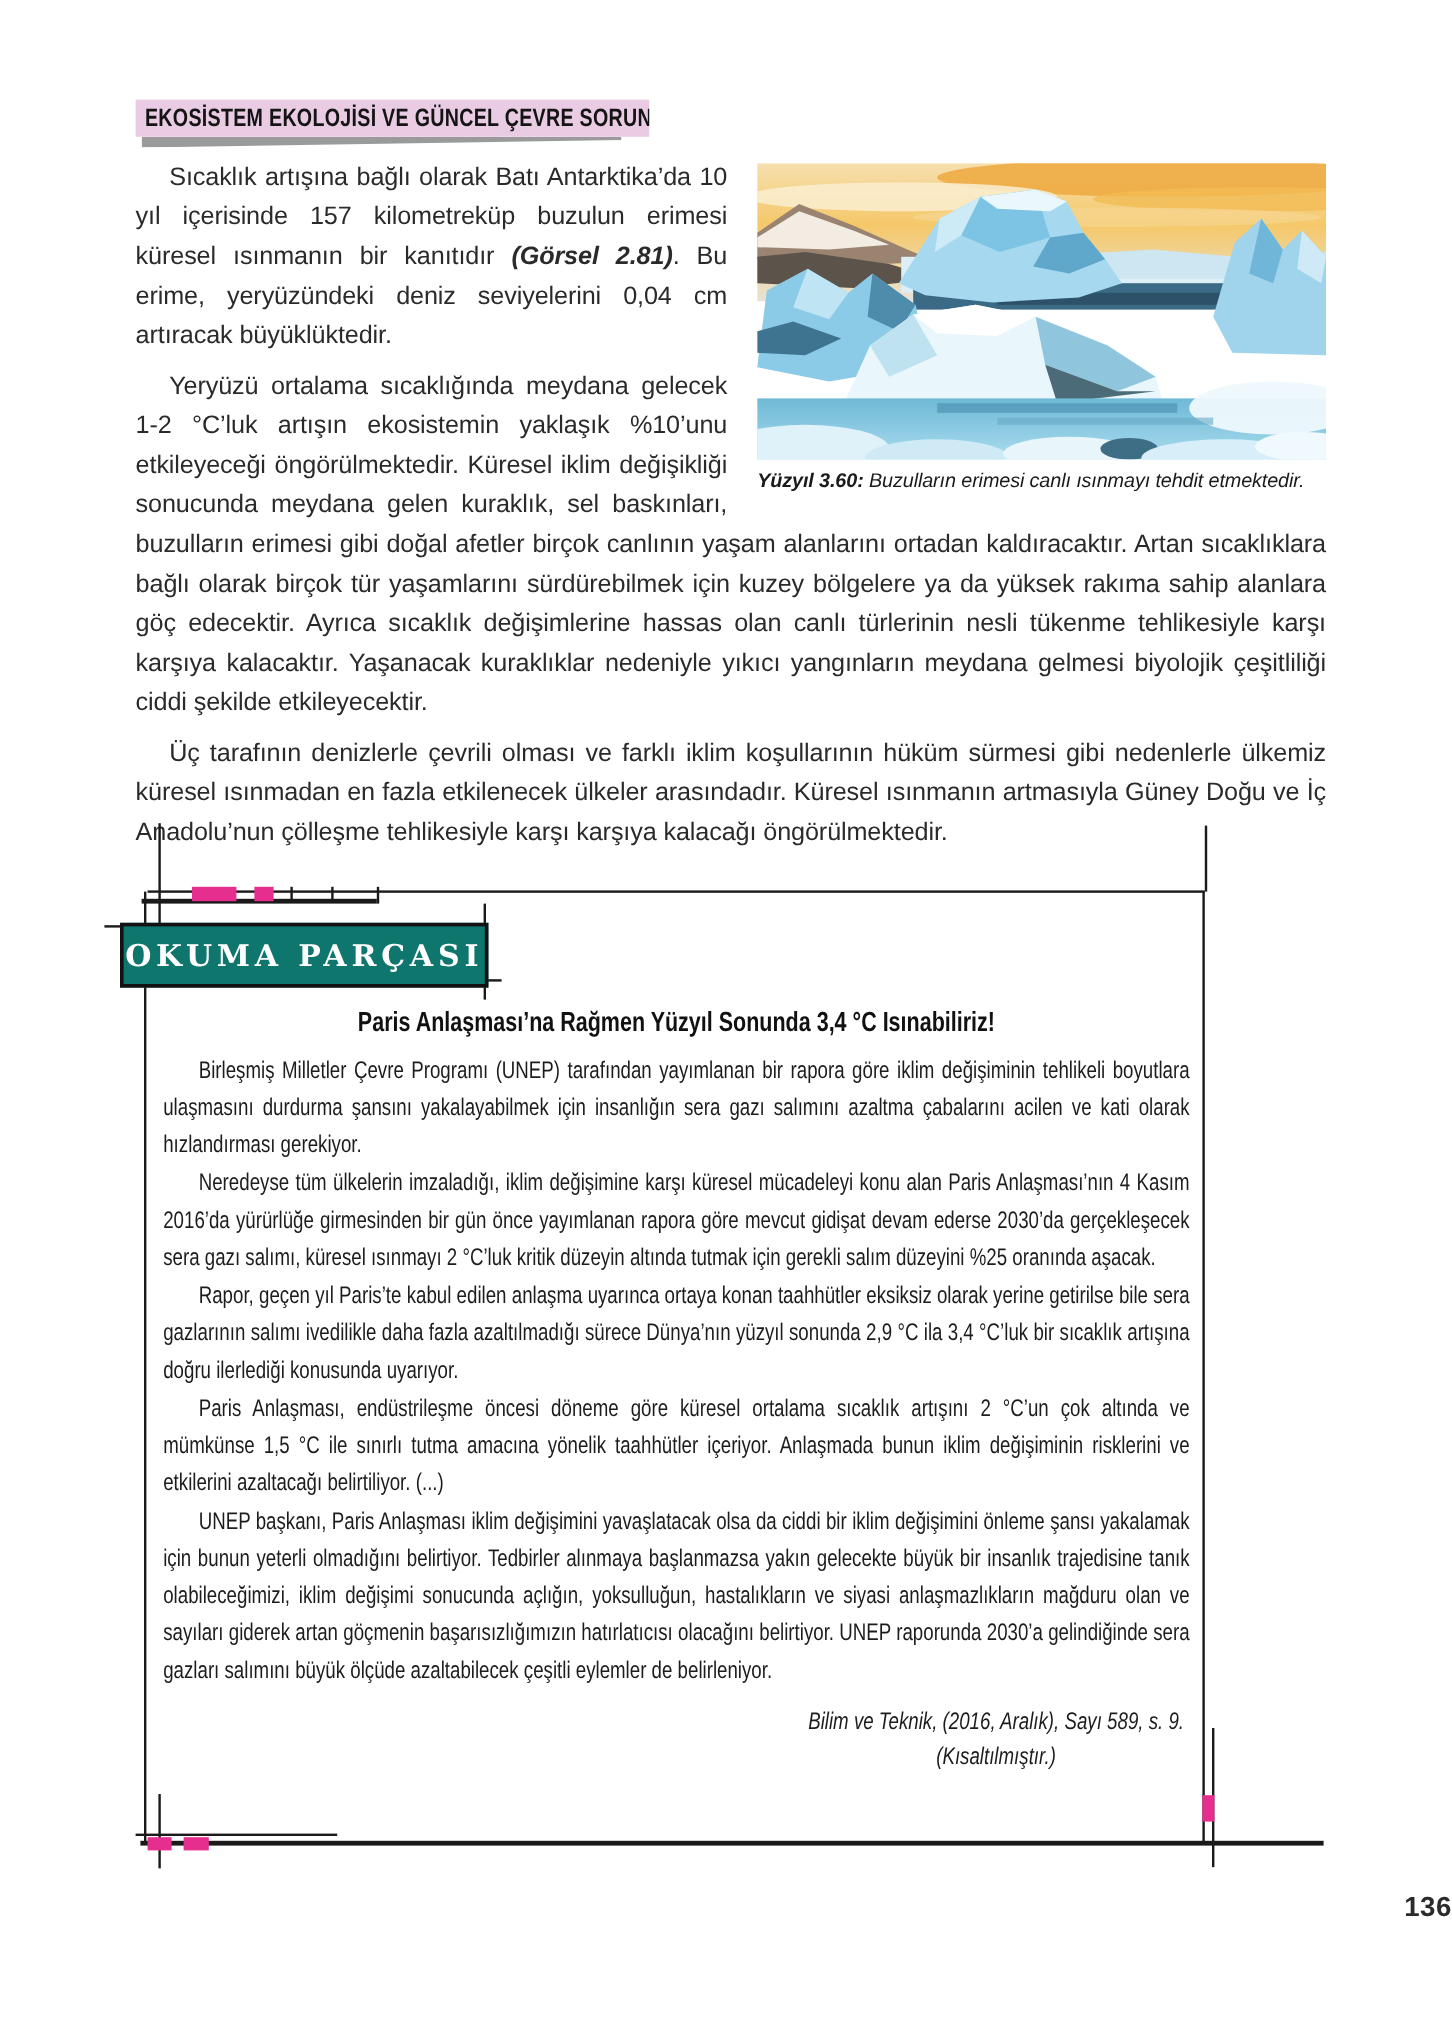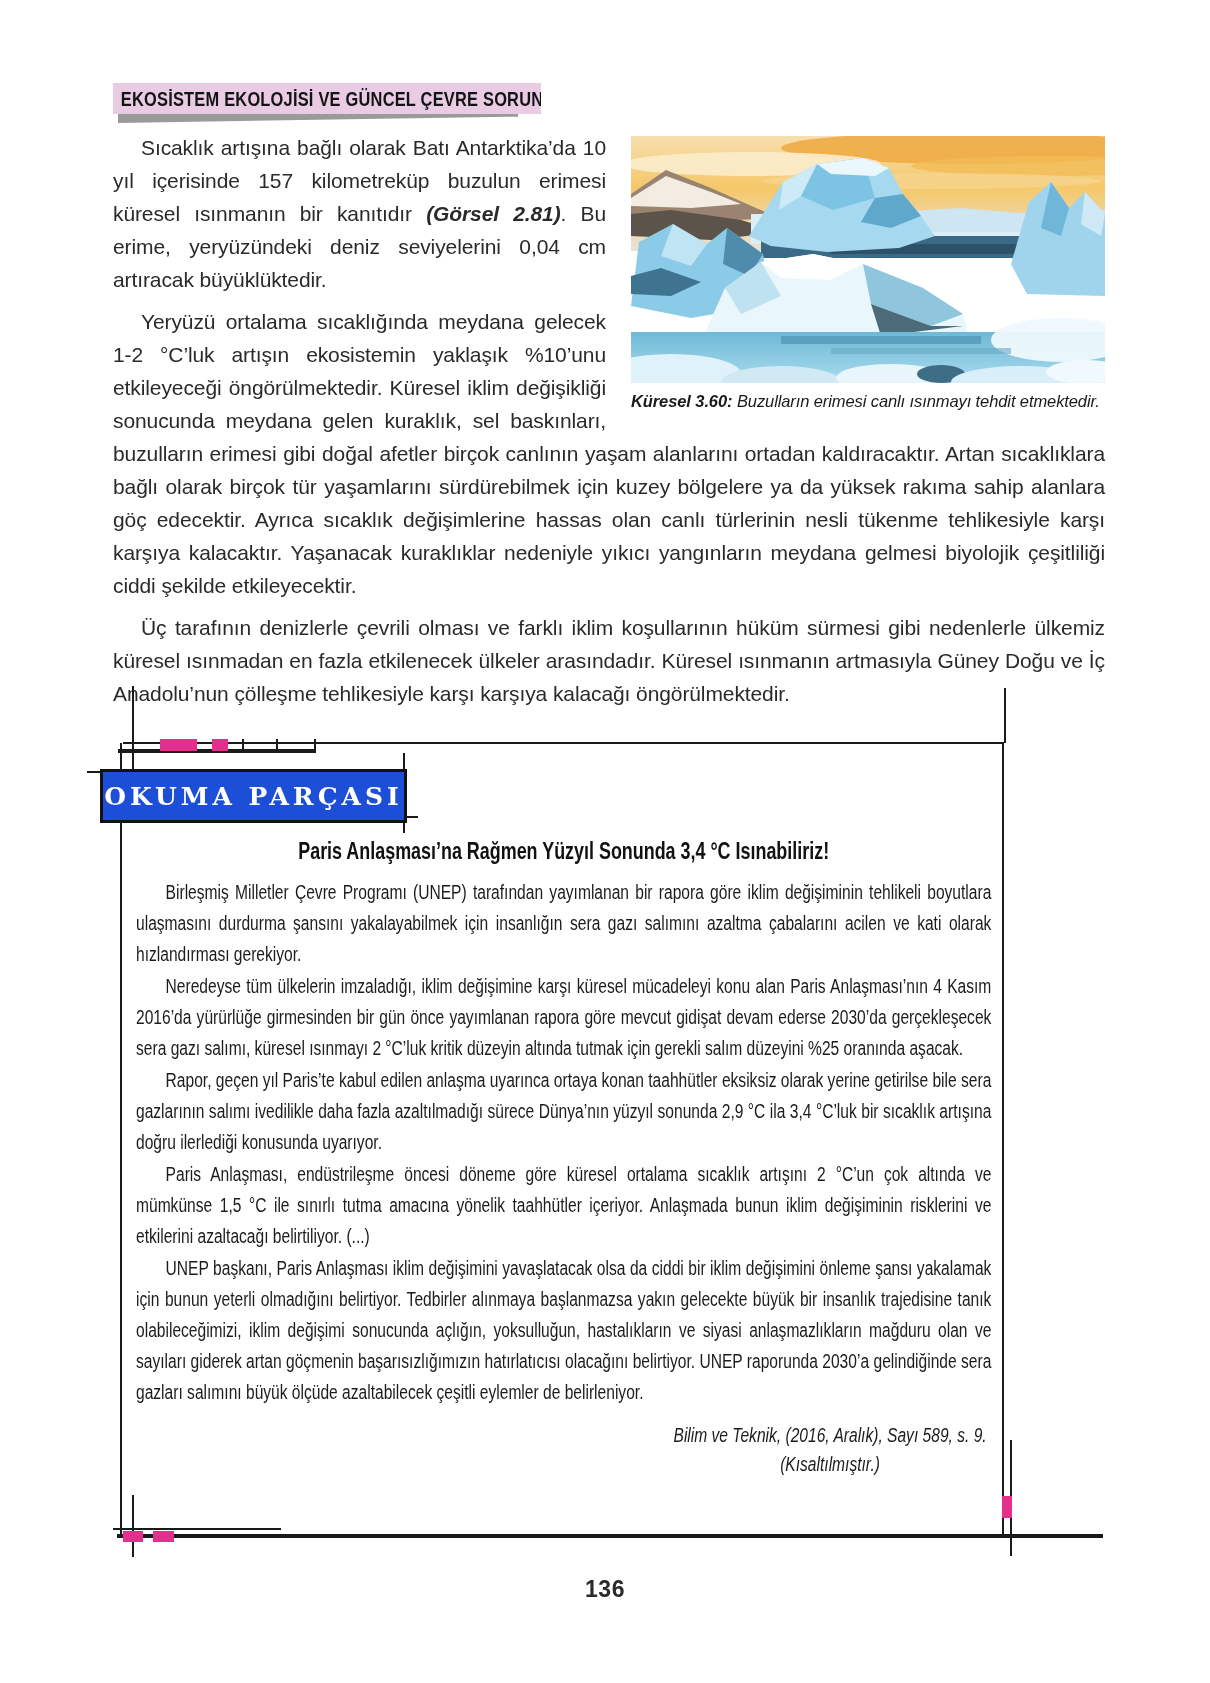--- a/index.html
+++ b/index.html
@@ -38,21 +38,21 @@
   }
   figure.photo figcaption .cap-label{font-weight:bold;}
 
   
   .hline,.vline{position:absolute;background:#1a1a1a;}
   .pink-rect{position:absolute;background:#e62e8f;}
 
   
   .banner{
     position:absolute;left:100px;top:769px;width:301px;height:48px;
-    background:#1d4ed8;border:3px solid #121212;
+    background:#0f766e;border:3px solid #121212;
     display:flex;align-items:center;justify-content:center;
   }
   .banner span{
     font-family:"DejaVu Serif",serif;font-weight:bold;color:#ffffff;
     font-size:25px;letter-spacing:4px;white-space:nowrap;
   }
 
   
   .article{
     position:absolute;left:136px;top:836px;width:1098px;
@@ -66,21 +66,21 @@
     margin:1px 0;font-size:20px;line-height:31px;text-align:justify;
     text-indent:38px;
   }
   .article .source{margin-top:13px;text-align:right;padding-right:6px;}
   .article .source .src-inner{
     display:inline-block;text-align:center;font-style:italic;font-size:20px;line-height:29px;
   }
 
   
   .page-number{
-    position:absolute;left:0;top:1576px;width:1210px;text-align:center;
+    position:absolute;left:0;top:1576px;width:1210px;text-align:right;
     font-weight:bold;font-size:23px;color:#2b2b2b;letter-spacing:.5px;
   }
 </style>
 </head>
 <body>
 
 <div class="page">
 
   <div class="badge">
     <span>EKOSİSTEM EKOLOJİSİ VE GÜNCEL ÇEVRE SORUNLARI</span>
@@ -146,21 +146,21 @@
         <rect x="200" y="212" width="180" height="6" fill="#67a8c4" opacity=".6"></rect>
 
         <ellipse cx="40" cy="238" rx="70" ry="20" fill="#dff1f9"></ellipse>
         <ellipse cx="150" cy="246" rx="60" ry="16" fill="#cfe9f5"></ellipse>
         <ellipse cx="260" cy="242" rx="55" ry="14" fill="#e8f6fb"></ellipse>
         <ellipse cx="310" cy="238" rx="24" ry="9" fill="#3e6e86"></ellipse>
         <ellipse cx="390" cy="246" rx="70" ry="16" fill="#d8eef8"></ellipse>
         <ellipse cx="455" cy="236" rx="40" ry="12" fill="#f0f9fd"></ellipse>
       </svg>
       <figcaption>
-        <span class="cap-label">Küresel 3.60:</span><span> Buzulların erimesi canlı ısınmayı tehdit etmektedir.</span>
+        <span class="cap-label">Yüzyıl 3.60:</span><span> Buzulların erimesi canlı ısınmayı tehdit etmektedir.</span>
       </figcaption>
     </figure>
 
     <p><span>Sıcaklık artışına bağlı olarak Batı Antarktika’da 10 yıl içerisinde 157 kilometreküp buzulun erimesi küresel ısınmanın bir kanıtıdır </span><b><i><span>(Görsel 2.81)</span></i></b><span>. Bu erime, yeryüzündeki deniz seviyelerini 0,04 cm artıracak büyüklüktedir.</span></p>
     <p>Yeryüzü ortalama sıcaklığında meydana gelecek 1-2 °C’luk artışın ekosistemin yaklaşık %10’unu etkileyeceği öngörülmektedir. Küresel iklim değişikliği sonucunda meydana gelen kuraklık, sel baskınları, buzulların erimesi gibi doğal afetler birçok canlının yaşam alanlarını ortadan kaldıracaktır. Artan sıcaklıklara bağlı olarak birçok tür yaşamlarını sürdürebilmek için kuzey bölgelere ya da yüksek rakıma sahip alanlara göç edecektir. Ayrıca sıcaklık değişimlerine hassas olan canlı türlerinin nesli tükenme tehlikesiyle karşı karşıya kalacaktır. Yaşanacak kuraklıklar nedeniyle yıkıcı yangınların meydana gelmesi biyolojik çeşitliliği ciddi şekilde etkileyecektir.</p>
     <p>Üç tarafının denizlerle çevrili olması ve farklı iklim koşullarının hüküm sürmesi gibi nedenlerle ülkemiz küresel ısınmadan en fazla etkilenecek ülkeler arasındadır. Küresel ısınmanın artmasıyla Güney Doğu ve İç Anadolu’nun çölleşme tehlikesiyle karşı karşıya kalacağı öngörülmektedir.</p>
   </div>
 
   <div class="vline" style="left:132px;top:686px;width:1.5px;height:84px;"></div>
   <div class="hline" style="left:123px;top:742px;width:881px;height:1.5px;"></div>

